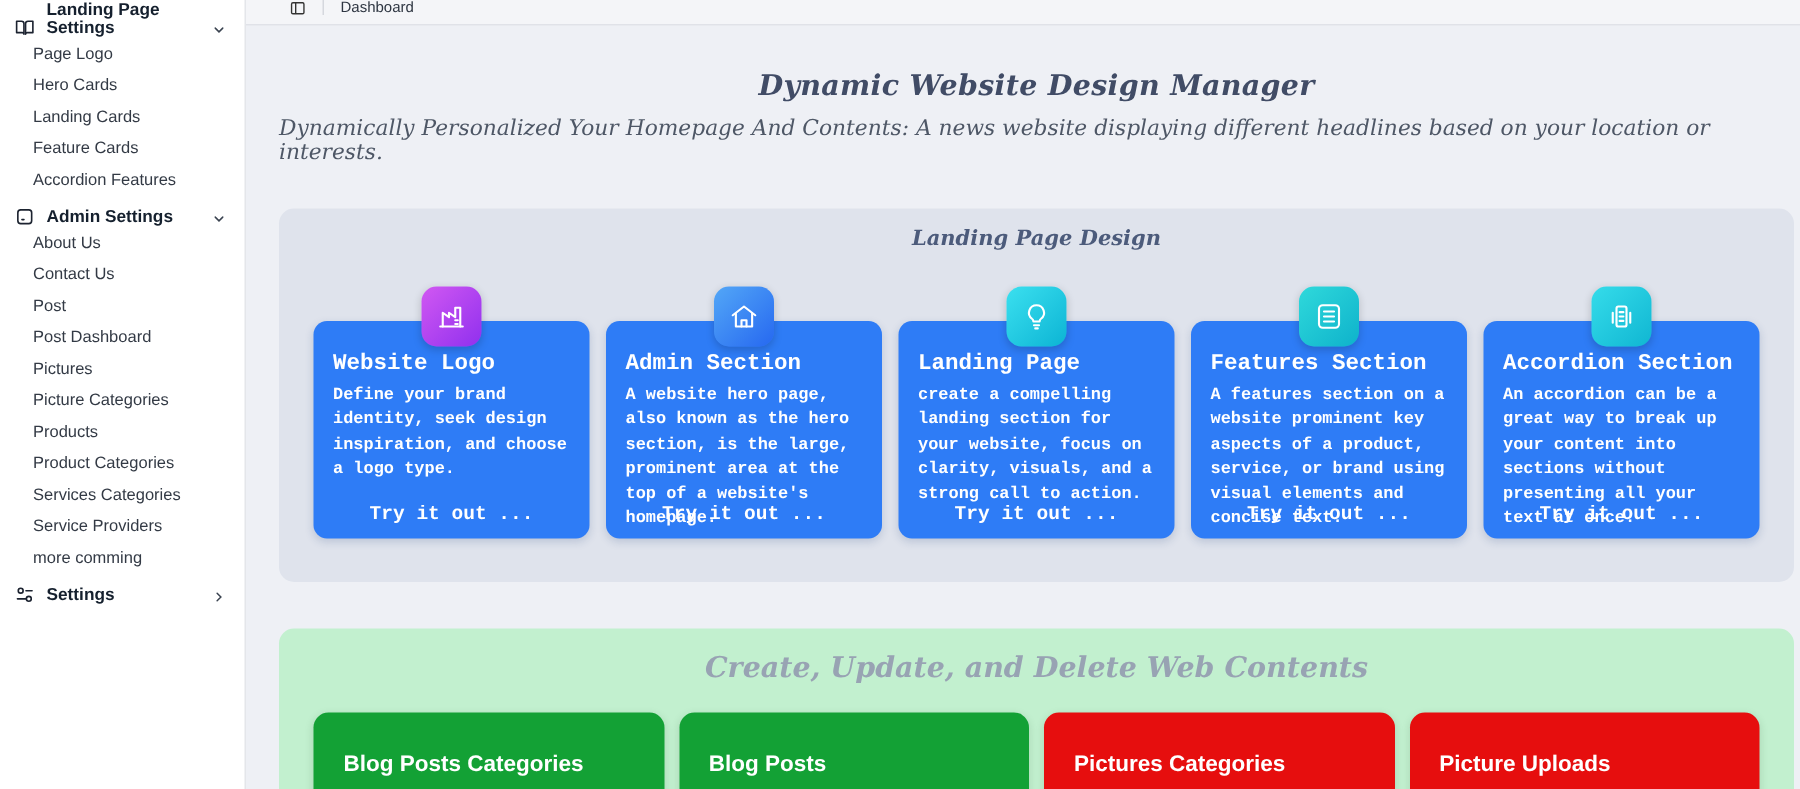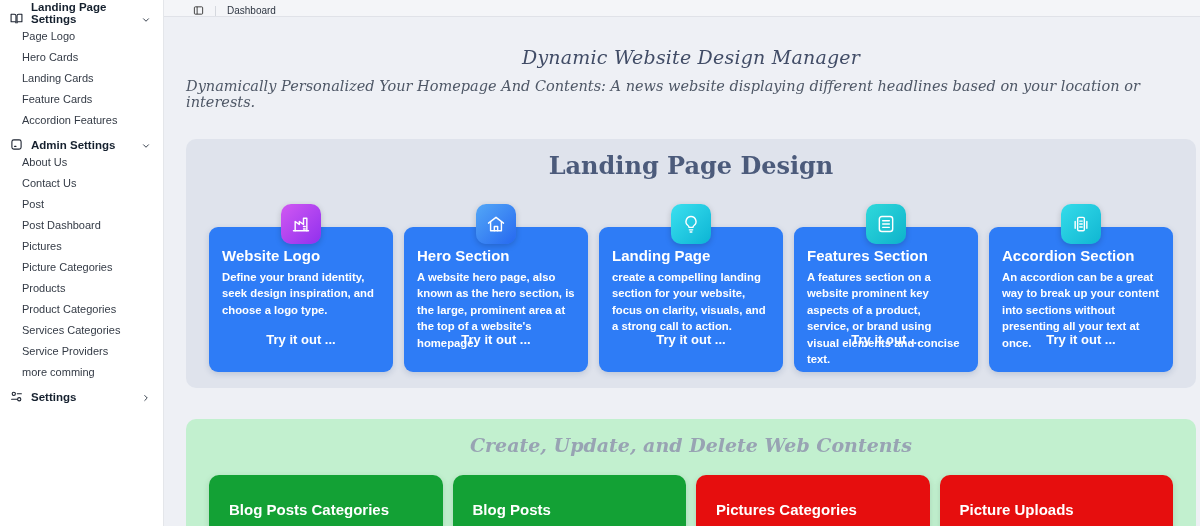--- a/index.html
+++ b/index.html
@@ -19,37 +19,37 @@
   
   .sidebar{width:164px;flex-shrink:0;background:#ffffff;border-right:1px solid #e4e6ea;padding-top:4px;}
   .side-header{display:flex;align-items:flex-end;height:21px;padding:0 12px 0 10px;cursor:pointer;}
   .side-header .slabel{font-size:11.5px;font-weight:bold;color:#15202e;margin-left:8px;}
   .side-header .chev{margin-left:auto;display:flex;color:#3a4350;}
   .sicon{display:flex;color:#1c2330;}
   .side-item{height:21px;display:flex;align-items:center;padding-left:22px;font-size:11px;color:#333a45;cursor:pointer;}
 
   
   .main{flex:1;display:flex;flex-direction:column;min-width:0;}
-  .topbar{height:17px;flex-shrink:0;background:#f4f5f8;border-bottom:1px solid #e0e2e8;display:flex;align-items:flex-end;padding-left:29px;gap:11px;}
+  .topbar{height:17px;flex-shrink:0;background:#f4f5f8;border-bottom:1px solid #e0e2e8;display:flex;align-items:flex-start;padding-left:29px;gap:11px;}
   .topbar .tlabel{font-size:10px;color:#2e3642;}
   .vdiv{width:1px;height:10px;background:#d5d8de;}
   .toggle{display:flex;color:#333;cursor:pointer;}
 
   .content{flex:1;padding:0 4px 0 22px;}
-  .page-title{margin-top:29px;text-align:center;font-family:"DejaVu Serif",serif;font-style:italic;font-weight:normal;font-size:19px;color:var(--heading_navy);letter-spacing:.2px;}
+  .page-title{margin-top:29px;text-align:center;font-family:"DejaVu Serif",serif;font-style:italic;font-weight:bold;font-size:19px;color:var(--heading_navy);letter-spacing:.2px;}
   .page-subtitle{margin-top:10px;font-family:"DejaVu Serif",serif;font-style:italic;font-size:14.5px;color:#4e5766;}
 
   .section-gray{margin-top:29px;background:var(--section_gray_bg);border-radius:10px;height:249px;padding:12px 23px 0 23px;}
-  .section-gray h2{text-align:center;font-family:"DejaVu Serif",serif;font-weight:bold;font-size:24px;color:var(--heading_slate);}
+  .section-gray h2{text-align:center;font-family:"DejaVu Serif",serif;font-style:italic;font-weight:bold;font-size:14px;color:var(--heading_slate);}
 
   .cards-row{display:grid;grid-template-columns:repeat(5,1fr);gap:11px;margin-top:47px;}
-  .bcard{position:relative;background:var(--card_blue);border-radius:9px;height:145px;color:#fff;padding:20px 13px 0;box-shadow:0 2px 6px rgba(30,60,120,.18);cursor:pointer;}
+  .bcard{position:relative;background:var(--card_blue);border-radius:9px;height:145px;color:#fff;padding:20px 13px 0;box-shadow:0 2px 6px rgba(30,60,120,.18);cursor:pointer;font-family:Liberation Mono, monospace;}
   .bcard h3{font-size:15px;font-weight:bold;}
   .bcard p{margin-top:5px;font-size:11.3px;font-weight:600;line-height:1.45;}
-  .bcard .cta{position:absolute;bottom:25px;left:0;right:0;text-align:center;font-weight:bold;font-size:13px;}
+  .bcard .cta{position:absolute;bottom:9px;left:0;right:0;text-align:center;font-weight:bold;font-size:13px;}
   .icon-badge{position:absolute;top:-23px;left:50%;transform:translateX(-50%);width:40px;height:40px;border-radius:10px;display:flex;align-items:center;justify-content:center;box-shadow:0 2px 6px rgba(0,0,0,.18);}
   .grad-purple{background:linear-gradient(135deg,var(--grad_purple_a),var(--grad_purple_b));}
   .grad-blue{background:linear-gradient(135deg,var(--grad_blue_a),var(--grad_blue_b));}
   .grad-cyan{background:linear-gradient(135deg,var(--grad_cyan_a),var(--grad_cyan_b));}
   .grad-teal{background:linear-gradient(135deg,var(--grad_teal_a),var(--grad_teal_b));}
   .grad-aqua{background:linear-gradient(135deg,var(--grad_aqua_a),var(--grad_aqua_b));}
 
   .section-green{margin-top:31px;background:var(--section_green_bg);border-radius:10px;height:230px;padding:15px 23px 0 23px;}
   .section-green h2{text-align:center;font-family:"DejaVu Serif",serif;font-style:italic;font-weight:bold;font-size:19px;color:var(--heading_muted);}
   .gcards-row{display:grid;grid-template-columns:repeat(4,1fr);gap:10px;margin-top:19px;}
@@ -166,21 +166,21 @@
         </div>
 
         <div class="bcard">
           <span class="icon-badge grad-blue">
             <svg width="20" height="20" viewBox="0 0 24 24" fill="none" stroke="#fff" stroke-width="1.7" stroke-linecap="round" stroke-linejoin="round">
                 <path d="M3 11l9-7 9 7"></path>
                 <path d="M5.5 9.5V20h13V9.5"></path>
                 <path d="M10 20v-5h4v5"></path>
               </svg>
           </span>
-          <h3>Hero Section</h3>
+          <h3>Admin Section</h3>
           <p>A website hero page, also known as the hero section, is the large, prominent area at the top of a website's homepage.</p>
           <div class="cta">Try it out ...</div>
         </div>
 
         <div class="bcard">
           <span class="icon-badge grad-cyan">
             <svg width="20" height="20" viewBox="0 0 24 24" fill="none" stroke="#fff" stroke-width="1.7" stroke-linecap="round" stroke-linejoin="round">
                 <path d="M12 3a6 6 0 0 1 3.6 10.8c-.7.5-1.1 1.3-1.1 2.2h-5c0-.9-.4-1.7-1.1-2.2A6 6 0 0 1 12 3z"></path>
                 <path d="M10 19h4"></path>
                 <path d="M11 21.5h2"></path>

